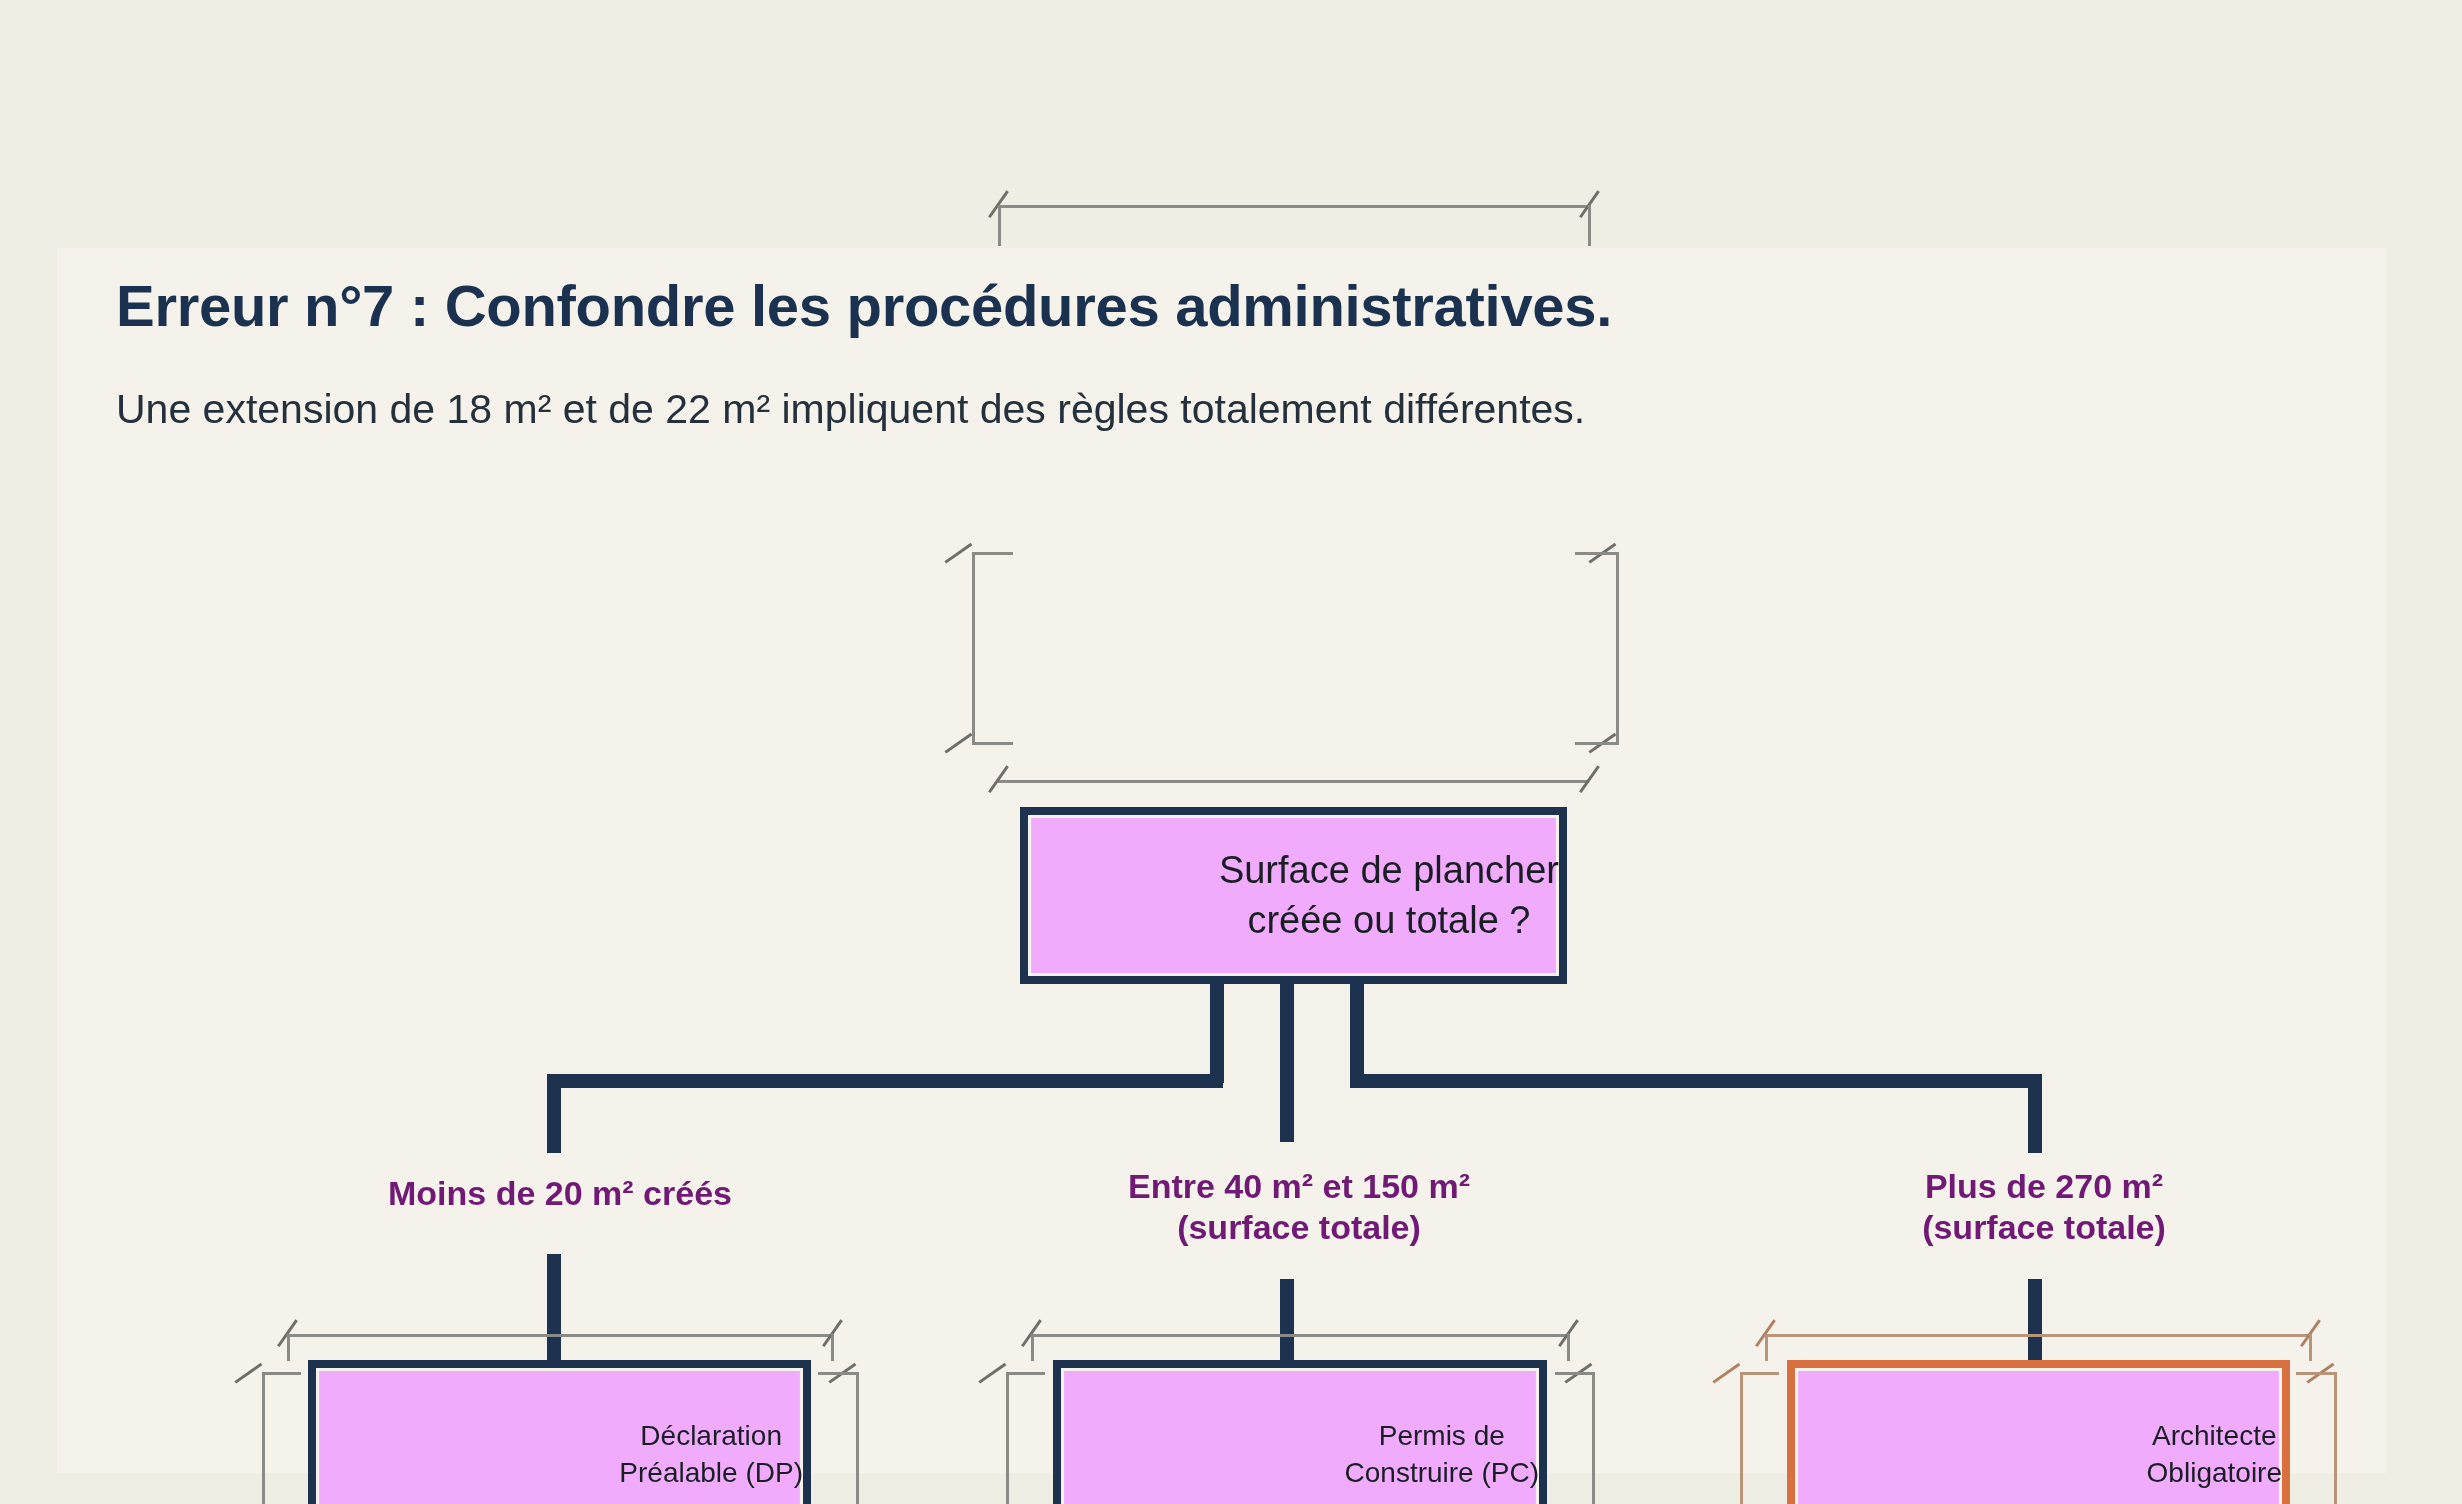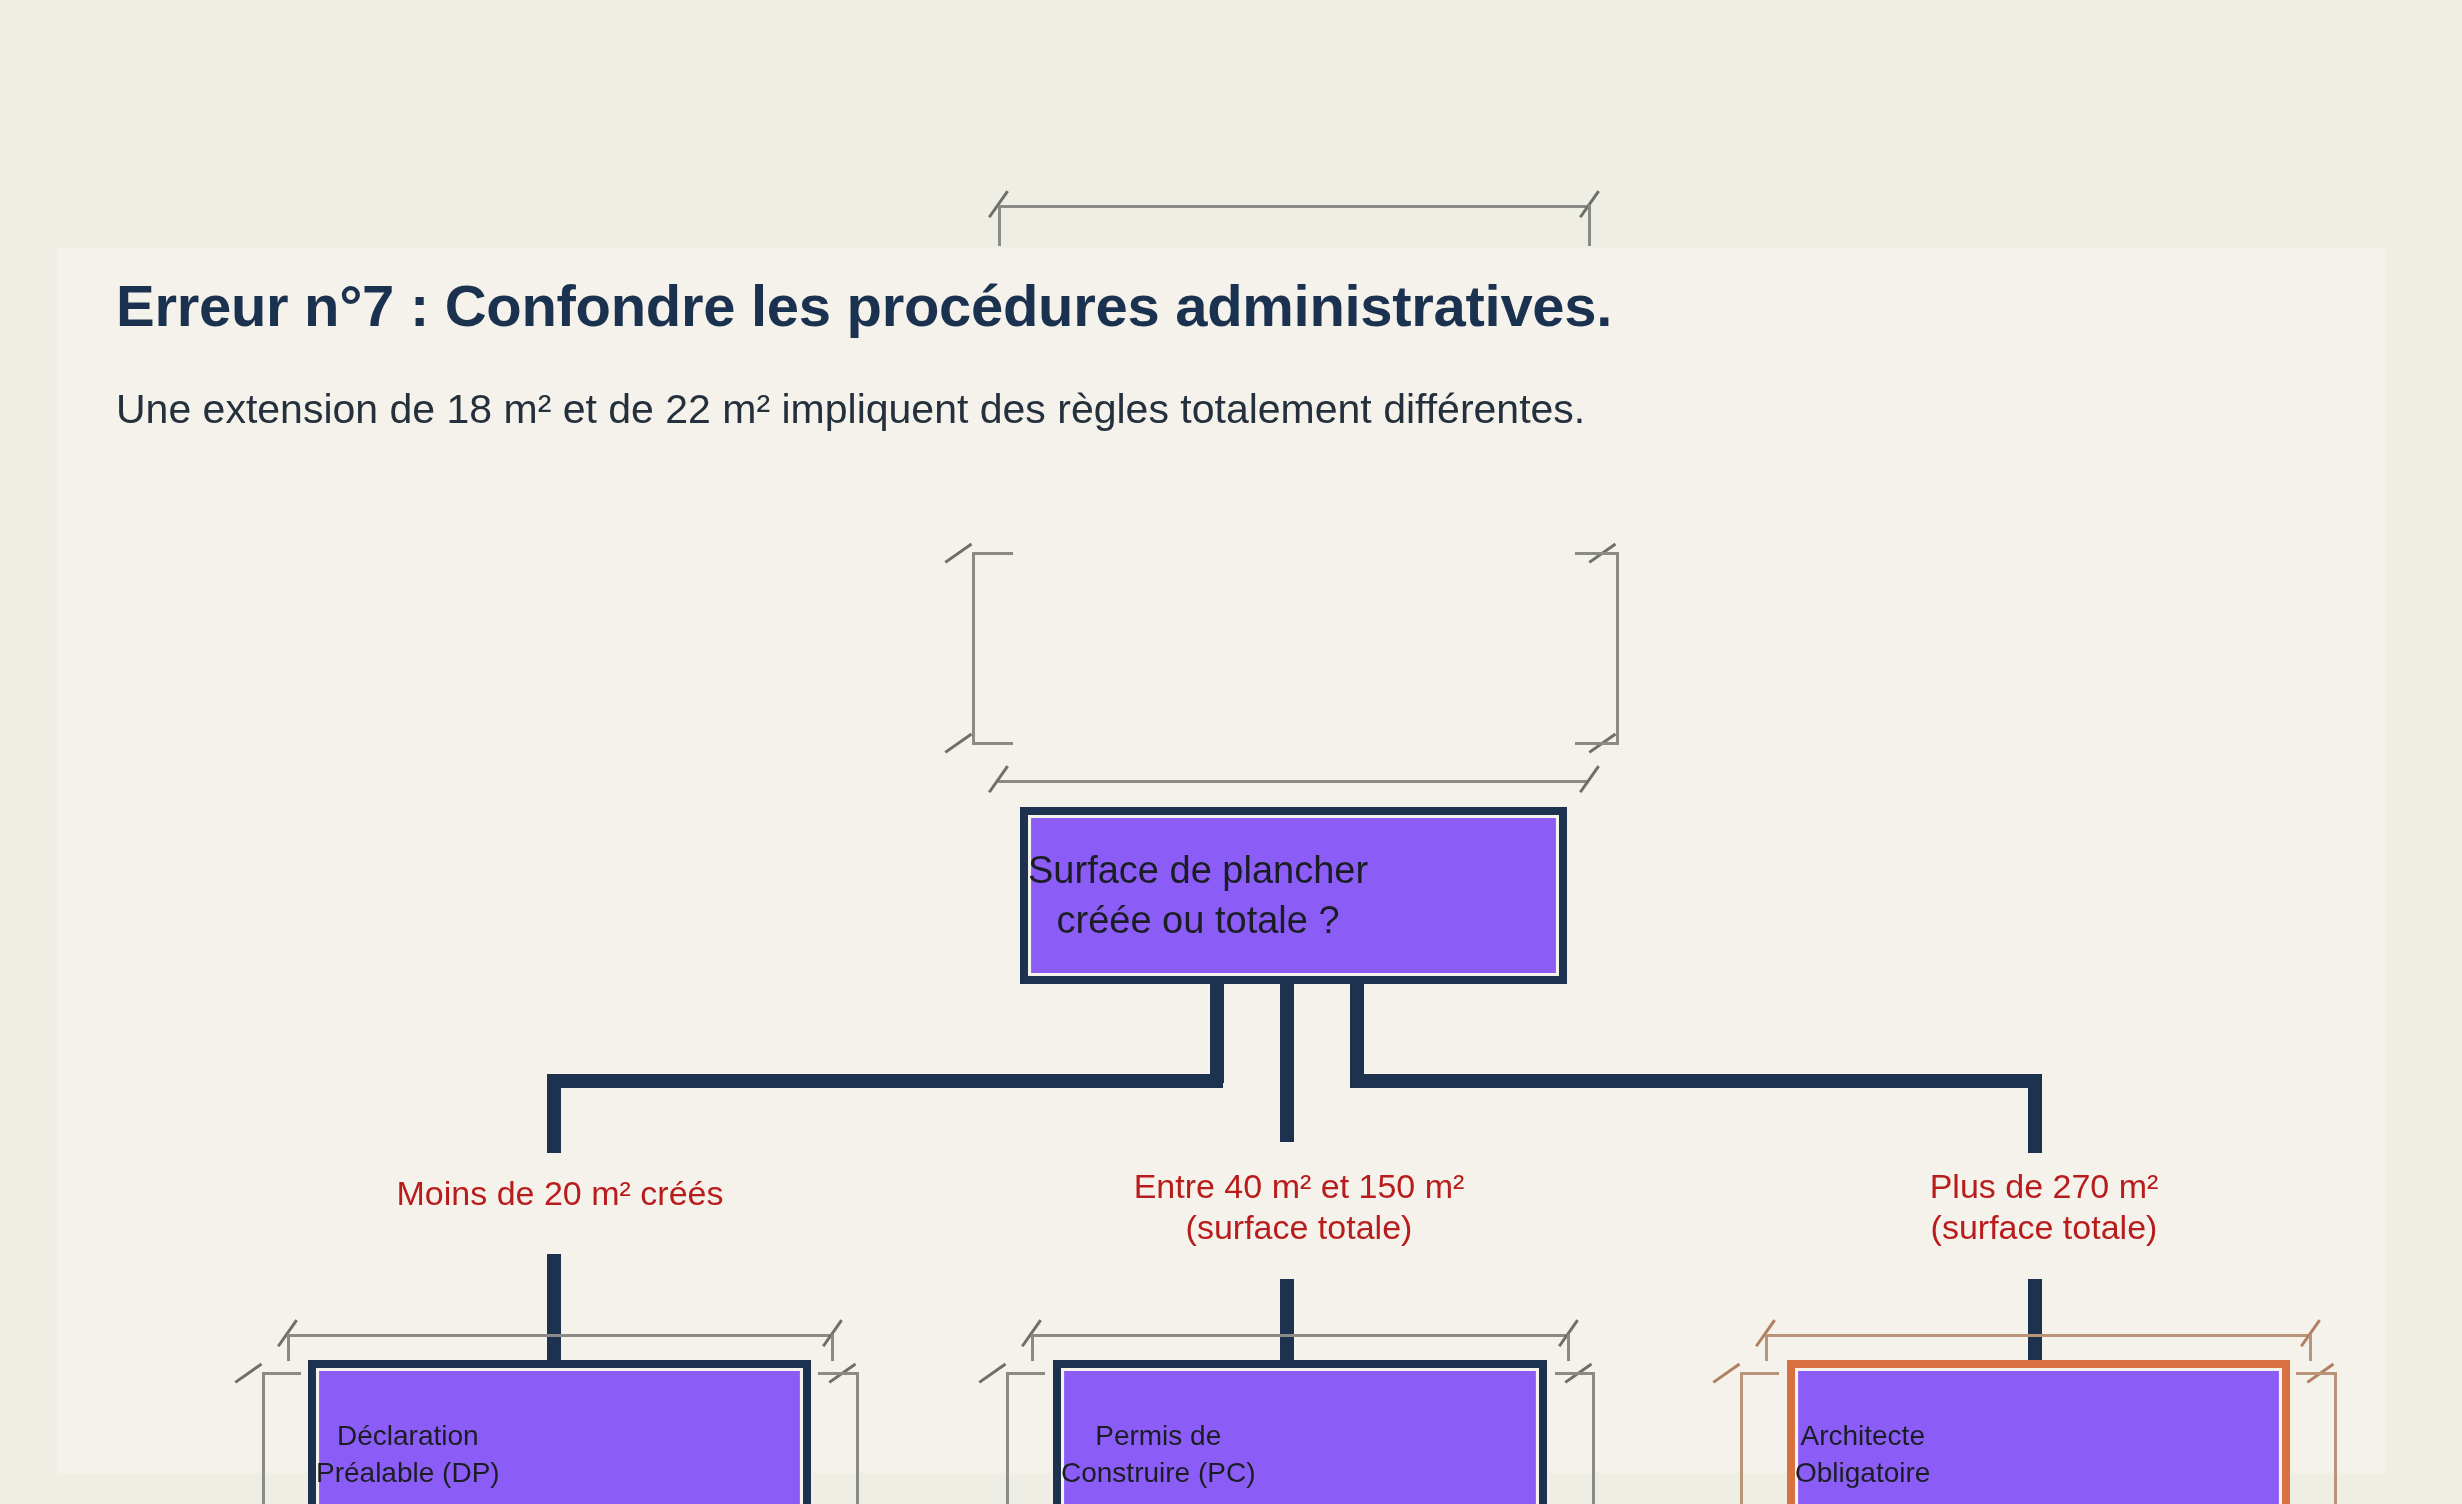--- a/index.html
+++ b/index.html
@@ -24,21 +24,21 @@
     color:#1B3150;letter-spacing:-0.3px;
     white-space:nowrap;
   }
   #subtitle{
     position:absolute;left:59px;top:138px;
     font-size:41px;font-weight:400;
     color:#25303D;white-space:nowrap;
   }
 
   
-  .node{position:absolute;box-sizing:border-box;background:#8b5cf6;display:flex;align-items:center;justify-content:flex-start;}
+  .node{position:absolute;box-sizing:border-box;background:#f0abfc;display:flex;align-items:center;justify-content:flex-end;}
   .node .label{
     text-align:center;color:#1A1E24;
     font-size:28px;line-height:1.30;white-space:pre-line;font-weight:400;
   }
   .node.navy{border:8px solid #1C3css;}
   .node.navy{border:8px solid #1C324E;box-shadow:inset 0 0 0 3.1px #F4F2EA;}
   .node.orange{border:8px solid #D9703F;box-shadow:inset 0 0 0 3.1px #F4F2EA;}
 
   
   #root-node{left:963px;top:559px;width:547px;height:177px;}
@@ -57,22 +57,23 @@
   .dimline.h{height:2.5px;}
   .dimline.v{width:2.5px;}
   .dimline.warm{background:#B99478;}
   .tick{position:absolute;width:2.5px;height:32px;background:#6E6E6A;transform:rotate(35deg);transform-origin:center;}
   .tick.warm{background:#B08060;}
   .tick.v{transform:rotate(55deg);}
 
   
   .branch-label{
     position:absolute;text-align:center;
-    font-size:34px;line-height:1.20;color:#b91c1c;
+    font-size:34px;line-height:1.20;color:#701a75;
     white-space:pre-line;
+    font-weight:bold;
   }
   #branch-label-1{left:180px;top:925px;width:646px;}
   #branch-label-2{left:919px;top:918px;width:646px;}
   #branch-label-3{left:1664px;top:918px;width:646px;}
 </style>
 </head>
 <body>
 
 <div id="card">
 

